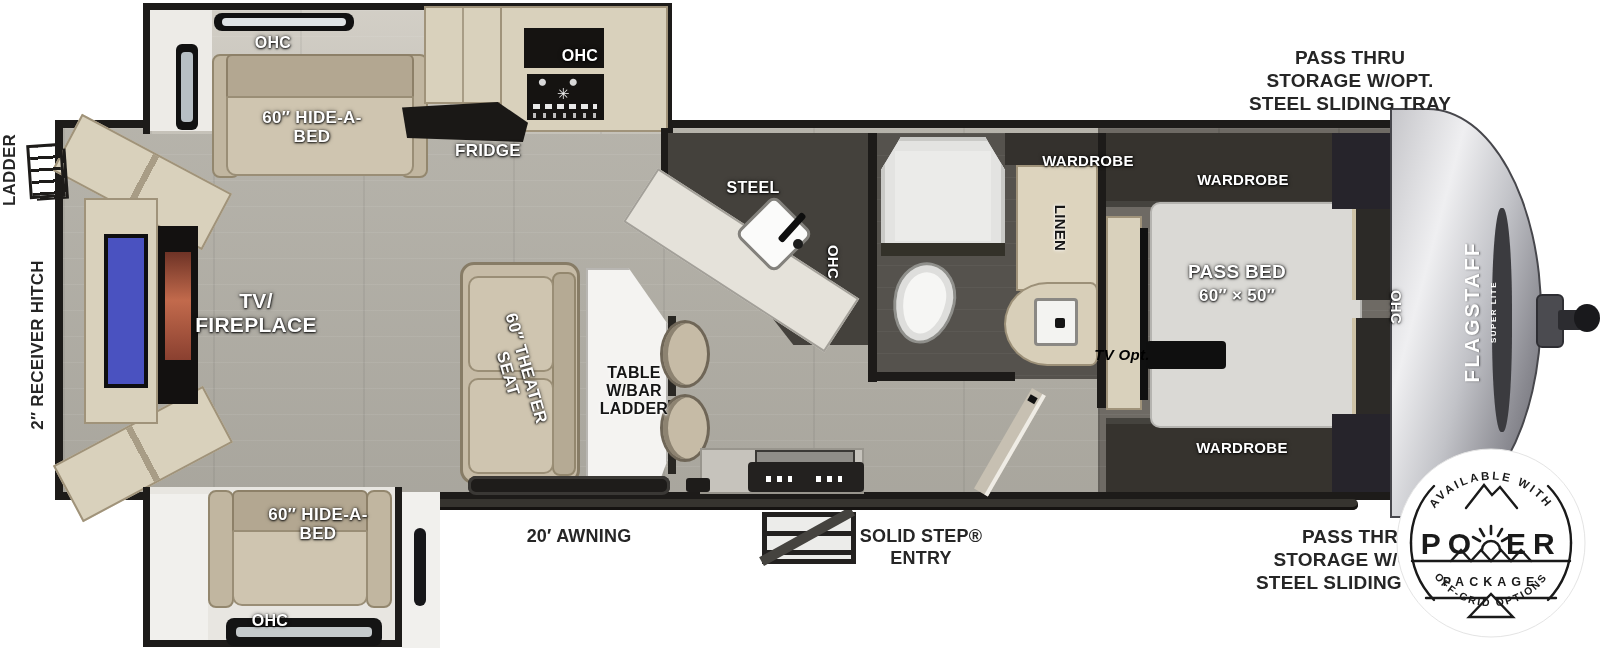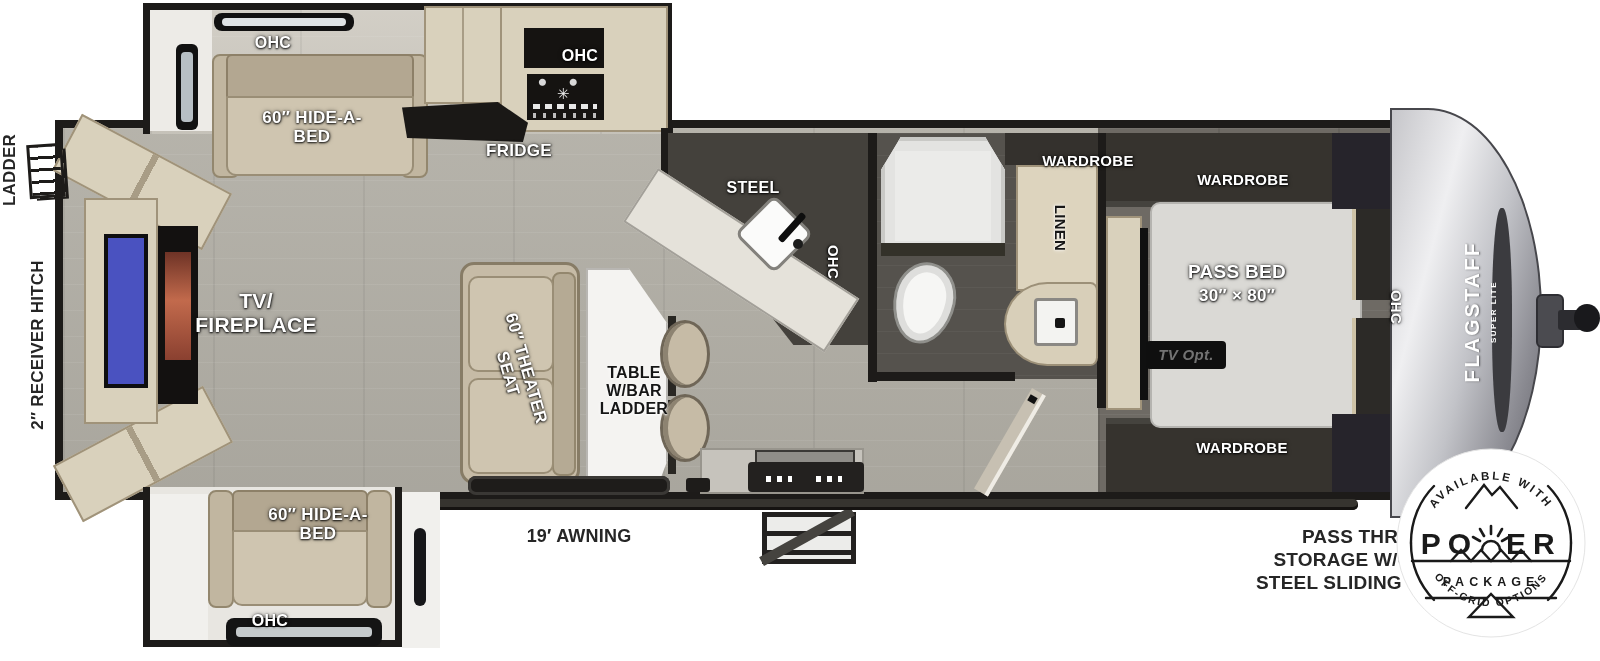--- a/index.html
+++ b/index.html
@@ -140,31 +140,36 @@
 
   <div class="abs" style="left:28px;top:144px;width:36px;height:54px;border:3px solid #1d1b19;box-sizing:border-box;background:repeating-linear-gradient(180deg,transparent 0 9px,#1d1b19 9px 12px);transform:rotate(-4deg);box-shadow:5px 4px 0 -2px #1d1b19;"></div>
   <div class="abs" style="left:1424px;top:130px;width:0;height:0;border-left:9px solid transparent;border-right:9px solid transparent;border-bottom:10px solid #2c2c30;transform:rotate(100deg);"></div>
 
   <div class="abs" style="left:1390px;top:108px;width:152px;height:410px;background:linear-gradient(105deg,#c6c6ca 0%,#efeff1 30%,#c2c3c8 55%,#8a8a91 80%,#606067 100%);border:2px solid #47474c;box-sizing:border-box;border-radius:0 78% 78% 0/0 52% 52% 0;"></div>
   <div class="abs" style="left:1492px;top:208px;width:20px;height:224px;background:#3b3b3f;border-radius:45%;"></div>
   <div class="abs" style="left:1536px;top:294px;width:28px;height:54px;background:#4b4b50;border:2px solid #2e2e33;box-sizing:border-box;border-radius:6px;"></div>
   <div class="abs" style="left:1558px;top:310px;width:24px;height:20px;background:#2c2c30;border-radius:3px;"></div>
   <div class="abs" style="left:1574px;top:304px;width:26px;height:28px;background:#19191c;border-radius:50%;"></div>
 
+  <div class="lab xlab" style="left:1350px;top:81px;width:360px;font-size:19px;transform:translate(-50%,-50%);">PASS THRU
+STORAGE W/OPT.
+STEEL SLIDING TRAY</div>
   <div class="lab xlab" style="left:10px;top:170px;font-size:17px;transform:translate(-50%,-50%) rotate(-90deg);">LADDER</div>
   <div class="lab xlab" style="left:38px;top:345px;font-size:17px;white-space:nowrap;transform:translate(-50%,-50%) rotate(-90deg);">2″ RECEIVER HITCH</div>
-  <div class="lab xlab" style="left:579px;top:537px;font-size:18px;transform:translate(-50%,-50%);">19′ AWNING</div>
+  <div class="lab xlab" style="left:579px;top:537px;font-size:18px;transform:translate(-50%,-50%);">20′ AWNING</div>
+  <div class="lab xlab" style="left:921px;top:548px;font-size:18px;transform:translate(-50%,-50%);">SOLID STEP®
+ENTRY</div>
   <div class="lab xlab" style="left:1357px;top:560px;width:340px;font-size:19px;transform:translate(-50%,-50%);">PASS THRU
 STORAGE W/OPT.
 STEEL SLIDING TRAY</div>
 
   <div class="lab wlab" style="left:273px;top:43px;font-size:16px;transform:translate(-50%,-50%);">OHC</div>
   <div class="lab wlab" style="left:312px;top:127px;font-size:17px;transform:translate(-50%,-50%);">60″ HIDE-A-
 BED</div>
-  <div class="lab wlab" style="left:488px;top:151px;font-size:17px;transform:translate(-50%,-50%);margin-left:31px;">FRIDGE</div>
+  <div class="lab wlab" style="left:488px;top:151px;font-size:17px;transform:translate(-50%,-50%);">FRIDGE</div>
   <div class="lab wlab" style="left:580px;top:56px;font-size:16px;transform:translate(-50%,-50%);">OHC</div>
   <div class="lab wlab" style="left:256px;top:313px;font-size:21px;transform:translate(-50%,-50%);">TV/
 FIREPLACE</div>
   <div class="lab wlab" style="left:517px;top:371px;font-size:17px;transform:translate(-50%,-50%) rotate(74deg);">60″ THEATER
 SEAT</div>
   <div class="lab blab" style="left:634px;top:391px;font-size:16px;transform:translate(-50%,-50%);">TABLE
 W/BAR
 LADDER</div>
   <div class="lab wlab" style="left:318px;top:524px;font-size:17px;transform:translate(-50%,-50%);">60″ HIDE-A-
 BED</div>
@@ -172,23 +177,23 @@
 
   <div class="lab wlab" style="left:753px;top:188px;font-size:16px;transform:translate(-50%,-50%);">STEEL</div>
   <div class="lab wlab" style="left:833px;top:262px;font-size:15px;transform:translate(-50%,-50%) rotate(90deg);">OHC</div>
 
   <div class="lab wlab" style="left:1088px;top:161px;font-size:15px;transform:translate(-50%,-50%);">WARDROBE</div>
   <div class="lab blab" style="left:1060px;top:228px;font-size:15px;transform:translate(-50%,-50%) rotate(90deg);">LINEN</div>
 
   <div class="lab wlab" style="left:1243px;top:180px;font-size:15px;transform:translate(-50%,-50%);">WARDROBE</div>
   <div class="lab wlab" style="left:1242px;top:448px;font-size:15px;transform:translate(-50%,-50%);">WARDROBE</div>
   <div class="lab wlab" style="left:1237px;top:272px;font-size:19px;transform:translate(-50%,-50%);">PASS BED</div>
-  <div class="lab wlab" style="left:1237px;top:296px;font-size:17px;transform:translate(-50%,-50%);">30″ × 80″</div>
+  <div class="lab wlab" style="left:1237px;top:296px;font-size:17px;transform:translate(-50%,-50%);">60″ × 50″</div>
   <div class="abs" style="left:1146px;top:341px;width:80px;height:28px;background:#0f0f0f;border-radius:4px;"></div>
-  <div class="lab" style="left:1186px;top:355px;font-size:15px;color:#737373;font-style:italic;transform:translate(-50%,-50%);">TV Opt.</div>
+  <div class="lab" style="left:1122px;top:355px;font-size:15px;color:#000000;font-style:italic;transform:translate(-50%,-50%);">TV Opt.</div>
   <div class="lab wlab" style="left:1396px;top:307px;font-size:15px;transform:translate(-50%,-50%) rotate(90deg);">OHC</div>
 
   <div class="lab" style="left:1472px;top:312px;font-size:21px;color:#fff;letter-spacing:2px;text-shadow:0 1px 2px rgba(0,0,0,.5);transform:translate(-50%,-50%) rotate(-90deg);white-space:nowrap;">FLAGSTAFF</div>
   <div class="lab" style="left:1494px;top:312px;font-size:8px;color:#fff;letter-spacing:1.5px;transform:translate(-50%,-50%) rotate(-90deg);white-space:nowrap;">SUPER LITE</div>
 
   <svg style="position:absolute;left:1396px;top:448px;" width="190" height="190" viewBox="0 0 190 190">
     <circle cx="95" cy="95" r="94" fill="#ffffff" stroke="#e4e4e4" stroke-width="1"></circle>
     <defs>
       <path id="arcTop" d="M 27 89 A 69 69 0 0 1 163 89"></path>
       <path id="arcBottom" d="M 27 101 A 69 69 0 0 0 163 101"></path>

